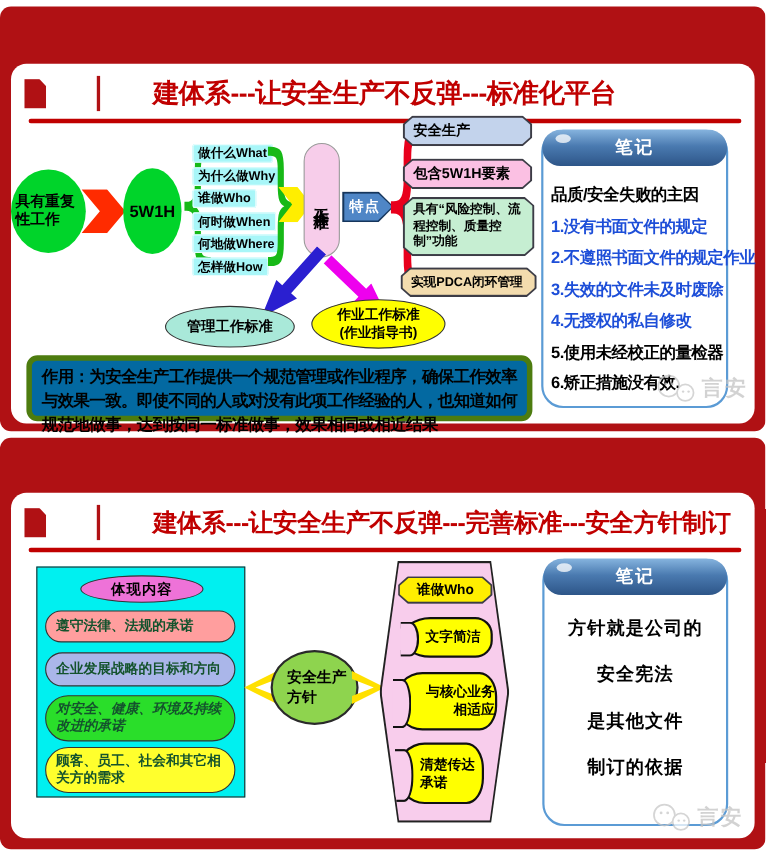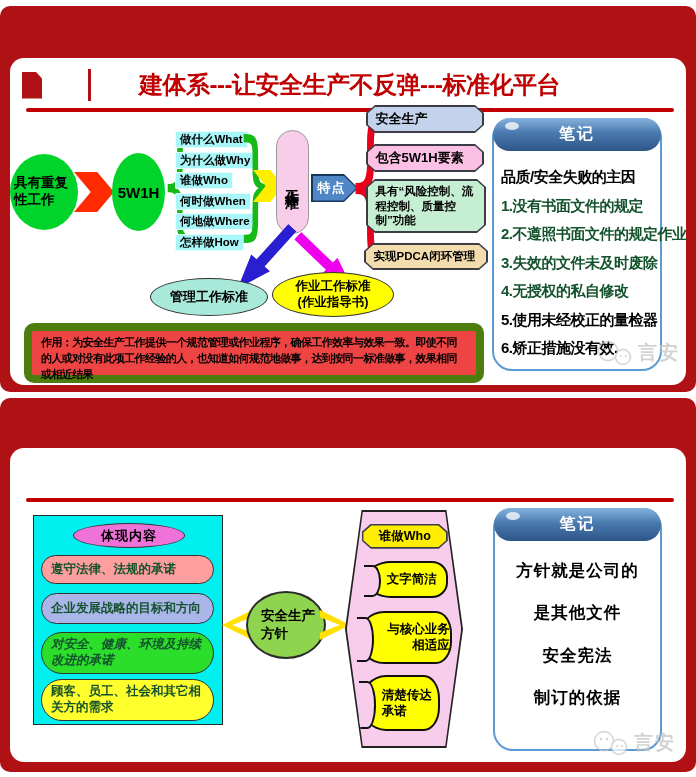--- a/index.html
+++ b/index.html
@@ -51,33 +51,33 @@
   .feat-1 { left:356px; top:47px; width:118px; height:28px; } .feat-1 .oct-inner { background:#c3d3ec; font-size:13px; }
   .feat-2 { left:356px; top:86px; width:118px; height:28px; } .feat-2 .oct-inner { background:#fbc0e3; font-size:13px; }
   .feat-3 { left:356px; top:121px; width:120px; height:54px; } .feat-3 .oct-inner { background:#c6eed2; font-size:11.5px; line-height:1.25; }
   .feat-4 { left:354px; top:185px; width:124px; height:27px; } .feat-4 .oct-inner { background:#f3dcae; font-size:11.5px; }
 
   .arrow { clip-path:polygon(0 32%,58% 32%,58% 8%,100% 50%,58% 92%,58% 68%,0 68%); position:absolute; }
   .arrow-blue { left:214px; top:185px; width:82px; height:30px; background:#2a1fd0; transform:rotate(132deg); }
   .arrow-magenta { left:277px; top:190px; width:76px; height:28px; background:#ee00ee; transform:rotate(44deg); }
 
   .el-mgmt { position:absolute; left:140px; top:220px; width:118px; height:38px; background:#a9e9d9; border:1.5px solid #333; font-size:13px; }
-  .el-op { position:absolute; left:262px; top:214px; width:122px; height:45px; background:#ffff00; border:1.5px solid #333; font-size:12.5px; line-height:1.25; flex-direction:column; }
-
-  .role-box { position:absolute; left:14px; top:265px; width:460px; height:60px; background:#ef4444; border:8px solid #4d7c0f; border-radius:10px; padding:4px 9px; font-size:11px; font-weight:bold; color:#000; line-height:1.45; letter-spacing:-0.6px; }
+  .el-op { position:absolute; left:273px; top:214px; width:122px; height:45px; background:#ffff00; border:1.5px solid #333; font-size:12.5px; line-height:1.25; flex-direction:column; }
+
+  .role-box { position:absolute; left:14px; top:265px; width:460px; height:60px; background:#0369a1; border:5px solid #4d7c0f; border-radius:10px; padding:4px 9px; font-size:15px; font-weight:bold; color:#000; line-height:1.45; letter-spacing:-0.6px; }
 
   
   .notes { position:absolute; background:#fff; border:2.5px solid #5b9bd5; border-radius:20px; }
   .notes-1 { left:482px; top:60px; width:170px; height:253px; }
   .notes-2 { left:483px; top:60px; width:169px; height:243px; }
   .notes-header { position:absolute; top:-2px; left:-1px; right:-1px; height:33px; border-radius:17px; background:linear-gradient(180deg,#85b3de 0%,#4a7ab0 45%,#2d5588 100%); color:#fff; font-size:16px; font-weight:bold; display:flex; align-items:center; justify-content:center; letter-spacing:2px; }
   .notes-header::before { content:""; position:absolute; left:12px; top:4px; width:14px; height:8px; background:rgba(255,255,255,.75); border-radius:50%; }
   .notes-body-1 { position:absolute; top:48px; left:7px; right:2px; }
   .note-line { font-size:15px; font-weight:bold; color:#000; white-space:nowrap; margin-bottom:9.5px; letter-spacing:-0.5px; }
-  .note-line.red { color:#14532d; }
+  .note-line.red { color:#1d4ed8; }
   .notes-body-2 { position:absolute; top:40px; left:6px; right:6px; bottom:30px; display:flex; flex-direction:column; justify-content:space-around; text-align:center; }
   .notes-body-2 .note-big { font-size:16.5px; font-weight:bold; color:#000; letter-spacing:1px; }
 
   .watermark { position:absolute; display:flex; align-items:center; opacity:.75; }
   .wm-1 { right:6px; top:282px; }
   .wm-2 { right:10px; bottom:6px; }
   .wm-text { color:#c4c4c4; font-size:19px; font-weight:bold; letter-spacing:2px; }
 
   
   .cyan-box { position:absolute; left:23px; top:67px; width:190px; height:210px; background:#00f0f0; border:1.5px solid #2a2a2a; }
@@ -201,20 +201,25 @@
           <span class="wm-text">言安</span>
         </div>
 
       </div>
     </div>
   </section>
 
   <section class="slide" id="slide2">
     <div class="inner">
 
+      <header class="titlebar">
+        <span class="book-icon"></span>
+        <span class="title-bar-sep"></span>
+        <h1 class="slide-title">建体系---让安全生产不反弹---完善标准---安全方针制订</h1>
+      </header>
       <div class="underline"></div>
 
       <div class="diagram">
 
         <div class="cyan-box">
           <div class="cb-header">体现内容</div>
           <div class="pill pill-1">遵守法律、法规的承诺</div>
           <div class="pill pill-2">企业发展战略的目标和方向</div>
           <div class="pill pill-3">对安全、健康、环境及持续改进的承诺</div>
           <div class="pill pill-4">顾客、员工、社会和其它相关方的需求</div>
@@ -237,22 +242,22 @@
             <div class="scroll scroll-1">文字简洁</div>
             <div class="scroll scroll-2">与核心业务相适应</div>
             <div class="scroll scroll-3">清楚传达承诺</div>
           </div>
         </div>
 
         <aside class="notes notes-2">
           <div class="notes-header">笔记</div>
           <div class="notes-body-2">
             <div class="note-big">方针就是公司的</div>
+            <div class="note-big">安全宪法</div>
             <div class="note-big">是其他文件</div>
-            <div class="note-big">安全宪法</div>
             <div class="note-big">制订的依据</div>
           </div>
         </aside>
 
         <div class="watermark wm-2">
           <svg width="42" height="26" viewBox="0 0 42 26">
             <circle cx="12" cy="11" r="9.5" fill="none" stroke="#c8c8c8" stroke-width="1.6"></circle>
             <circle cx="9" cy="9" r="1.3" fill="#c8c8c8"></circle>
               <circle cx="15" cy="9" r="1.3" fill="#c8c8c8"></circle>
             <circle cx="27" cy="17" r="7.5" fill="#ffffff" stroke="#c8c8c8" stroke-width="1.6"></circle>

